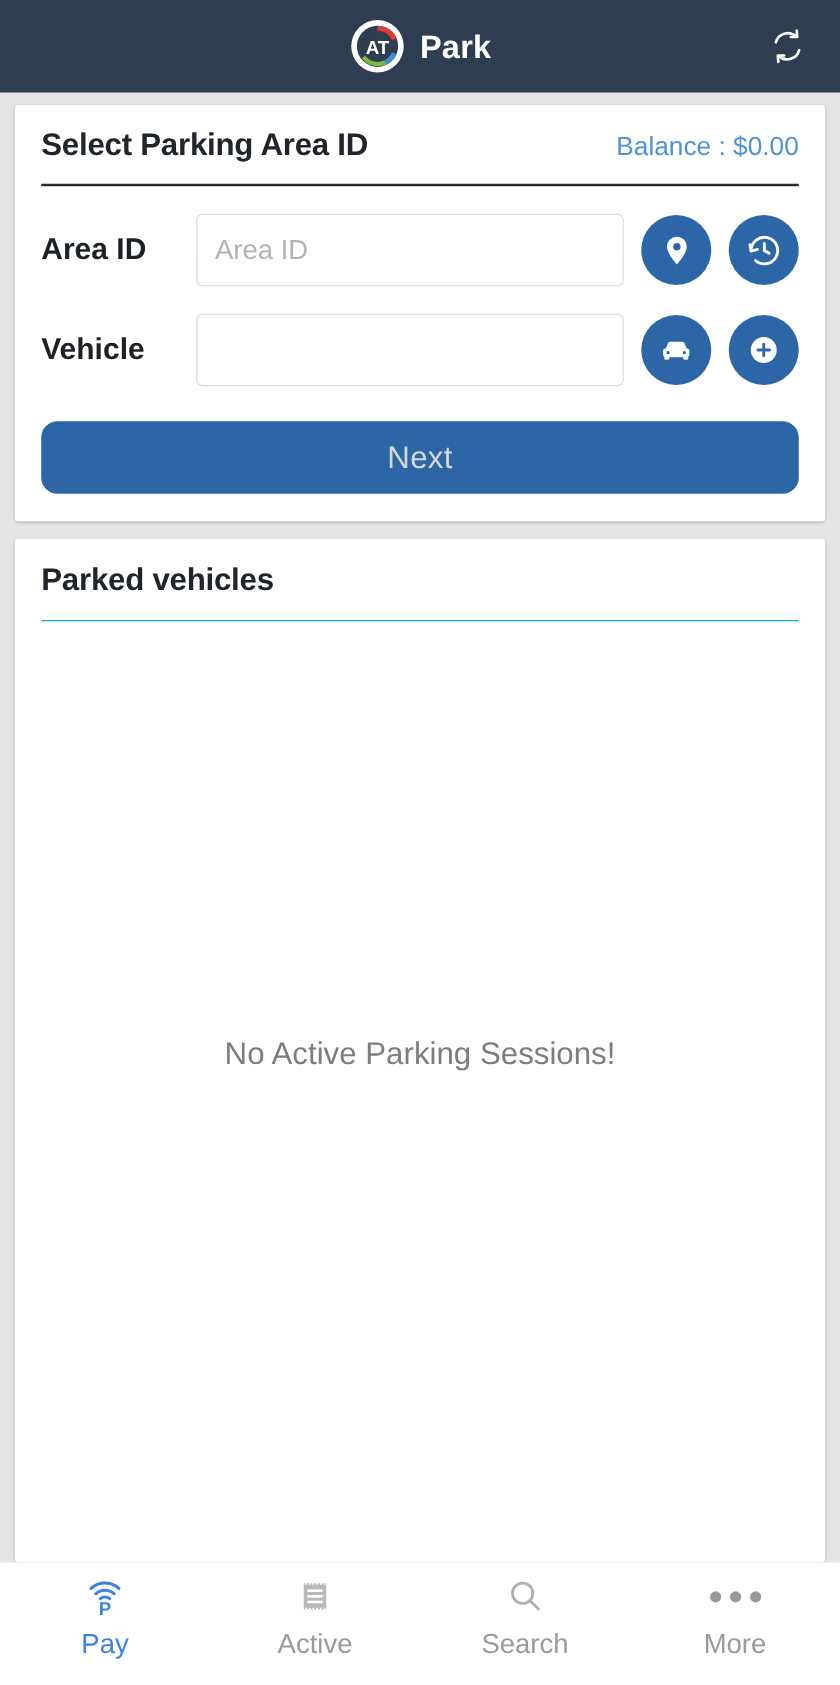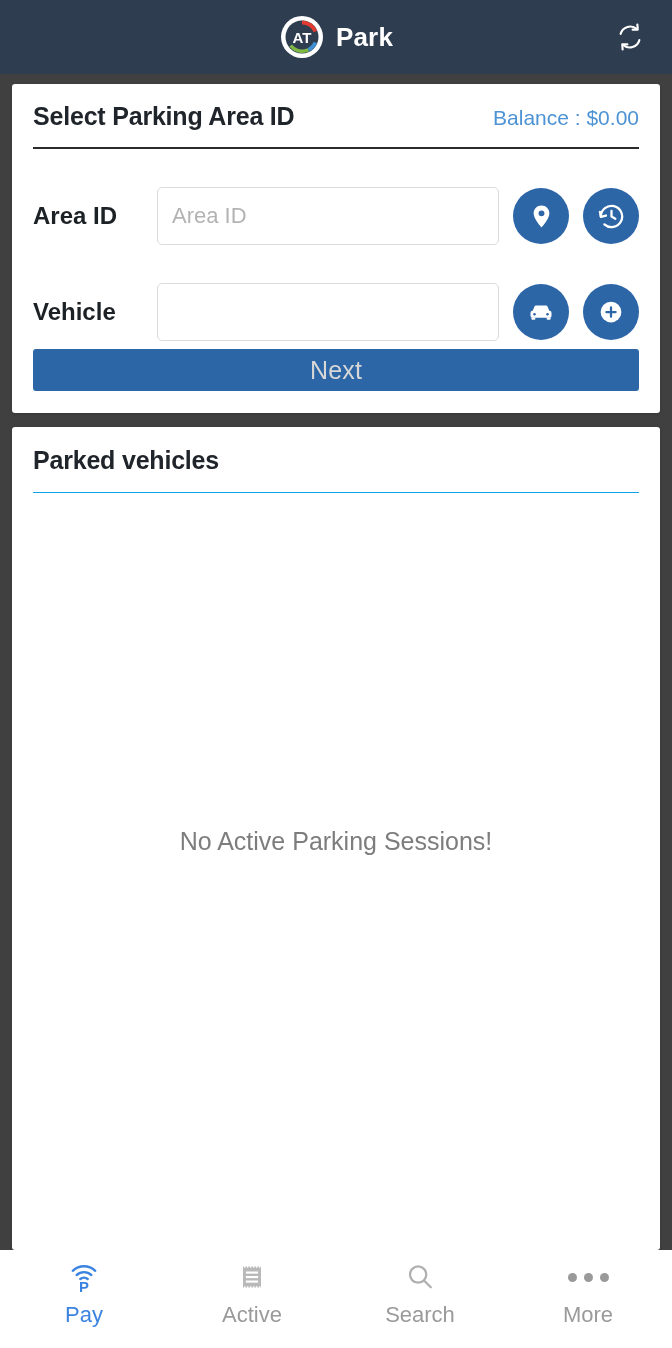--- a/index.html
+++ b/index.html
@@ -9,21 +9,21 @@
     height: 1348px;
     background: #ffffff;
     font-family: "Liberation Sans", sans-serif;
     overflow: hidden;
   }
 
   #app {
     position: relative;
     width: 672px;
     height: 1348px;
-    background: #404040;
+    background: #e5e5e5;
     display: flex;
     flex-direction: column;
   }
 
   
   .header {
     height: 74px;
     background: #2e3d50;
     display: flex;
     align-items: center;
@@ -95,21 +95,21 @@
   }
   .balance {
     font-size: 21px;
     color: #4d93d4;
     white-space: nowrap;
   }
 
   .field-row {
     display: flex;
     align-items: center;
-    margin-top: 38px;
+    margin-top: 22px;
     gap: 0;
   }
   .field-label {
     font-size: 24px;
     font-weight: bold;
     color: #1c2126;
     width: 124px;
     flex: 0 0 124px;
   }
   .field-input {
@@ -135,25 +135,25 @@
     align-items: center;
     justify-content: center;
     cursor: pointer;
     flex: 0 0 auto;
     margin-left: 14px;
   }
 
   .next-btn {
     display: block;
     width: 100%;
-    margin-top: 8px;
-    height: 42px;
+    margin-top: 28px;
+    height: 58px;
     background: #2c66a6;
     border: none;
-    border-radius: 3px;
+    border-radius: 13px;
     color: #d7d7d7;
     font-family: "Liberation Sans", sans-serif;
     font-size: 25px;
     cursor: pointer;
     letter-spacing: 0.2px;
   }
 
   
   .card-parked {
     flex: 1 1 auto;

